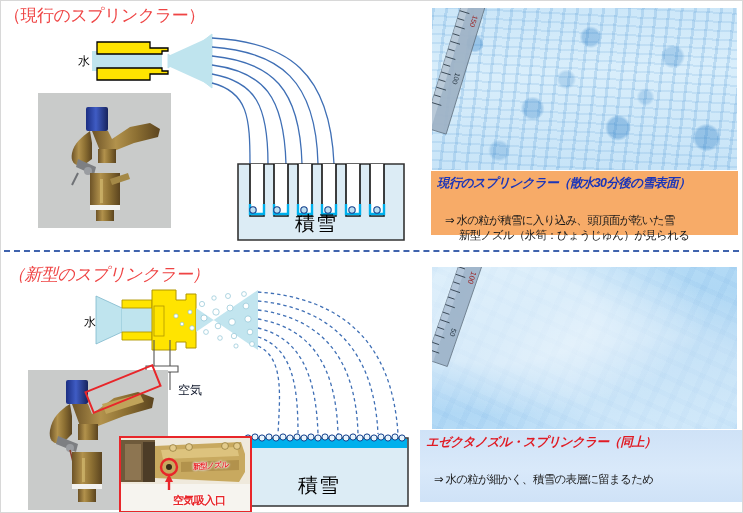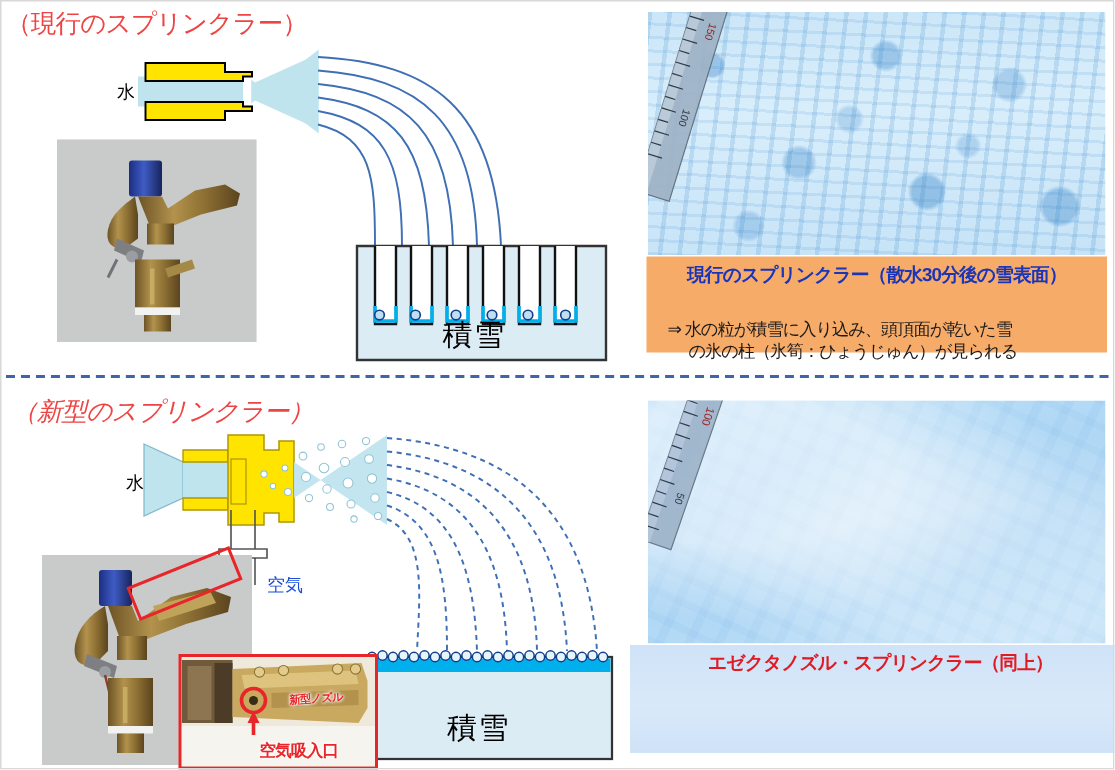--- a/index.html
+++ b/index.html
@@ -120,21 +120,21 @@
   }
   #caption-bottom {
     left: 420px; top: 430px; width: 334px; height: 72px;
     background: linear-gradient(180deg,#cfe2f7 0%, #d9e9fa 55%, #cfe2f7 100%);
   }
   .caption-title {
     font-size: 12.5px;
     font-weight: bold;
     letter-spacing: -0.6px;
     white-space: nowrap;
-    text-align: center;
+    font-style: italic;
   }
   #caption-top .caption-title    { color: #1b35b8; }
   #caption-bottom .caption-title { color: #e01b24; }
   .caption-body {
     font-size: 11.5px;
     color: #1a1a1a;
     letter-spacing: -0.7px;
     line-height: 1.32;
     margin-top: 21px;
     padding-left: 8px;
@@ -276,21 +276,21 @@
         <text x="44" y="18" font-size="7" fill="#9b2020" text-anchor="middle" transform="rotate(90 44 18)" font-family="Liberation Sans, sans-serif">150</text>
         <text x="44" y="78" font-size="7" fill="#2b3a47" text-anchor="middle" transform="rotate(90 44 78)" font-family="Liberation Sans, sans-serif">100</text>
       </g>
     </svg>
   </div>
 
   <div class="caption" id="caption-top">
     <div class="caption-title">現行のスプリンクラー（散水30分後の雪表面）</div>
     <div class="caption-body">
       <span>⇒ 水の粒が積雪に入り込み、頭頂面が乾いた雪</span>
-      <span class="l2">の氷の柱（氷筍：ひょうじゅん）が見られる</span>
+      <span class="l2">新型ノズル（氷筍：ひょうじゅん）が見られる</span>
     </div>
   </div>
 
   <div class="divider"></div>
 
   <div class="panel-title" id="title-bottom">（新型のスプリンクラー）</div>
 
   <div class="diagram" id="diagram-bottom">
     <svg width="425" height="227" viewBox="0 0 425 227">
 
@@ -378,21 +378,21 @@
           <circle cx="374" cy="152" r="3.1"></circle>
             <circle cx="381" cy="151" r="3.1"></circle>
           <circle cx="388" cy="152" r="3.1"></circle>
             <circle cx="395" cy="151" r="3.1"></circle>
           <circle cx="402" cy="152" r="3.1"></circle>
         </g>
       </g>
     </svg>
 
     <div style="position:absolute;left:84px;top:28px;font-size:12px;color:#000;">水</div>
-    <div style="position:absolute;left:178px;top:96px;font-size:12px;color:#1d4ed8;">空気</div>
+    <div style="position:absolute;left:178px;top:96px;font-size:12px;color:#0f172a;">空気</div>
     <div style="position:absolute;left:298px;top:186px;font-size:20px;color:#000;letter-spacing:1px;">積雪</div>
   </div>
 
   <div class="photo sprinkler-photo" id="photo-sprinkler-bottom">
     <svg class="sprinkler-art" width="140" height="140" viewBox="0 0 140 140">
       <rect x="0" y="0" width="140" height="140" fill="#c9cbca"></rect>
       <rect x="38" y="10" width="22" height="24" rx="2" fill="url(#bluecap)"></rect>
       <path d="M42,34 C32,40 24,48 22,60 C20,72 28,76 36,72 L44,64 L44,46 Z" fill="url(#brass)"></path>
       <path d="M44,34 L60,34 L64,44 L86,28 L110,22 L126,28 L124,38 L96,46 L70,56 L52,56 Z" fill="url(#brass)"></path>
       <path d="M74,34 L112,24 L116,32 L78,44 Z" fill="#c0a35a"></path>
@@ -464,17 +464,18 @@
         </g>
         <text x="42" y="16" font-size="7.5" fill="#9b2020" text-anchor="middle" transform="rotate(90 42 16)" font-family="Liberation Sans, sans-serif">100</text>
         <text x="42" y="74" font-size="7" fill="#2b3a47" text-anchor="middle" transform="rotate(90 42 74)" font-family="Liberation Sans, sans-serif">50</text>
       </g>
     </svg>
   </div>
 
   <div class="caption" id="caption-bottom">
     <div class="caption-title">エゼクタノズル・スプリンクラー（同上）</div>
     <div class="caption-body">
+      <span>⇒ 水の粒が細かく、積雪の表層に留まるため</span>
     </div>
   </div>
 
   <div class="frame"></div>
 </div>
 
 </body></html>

